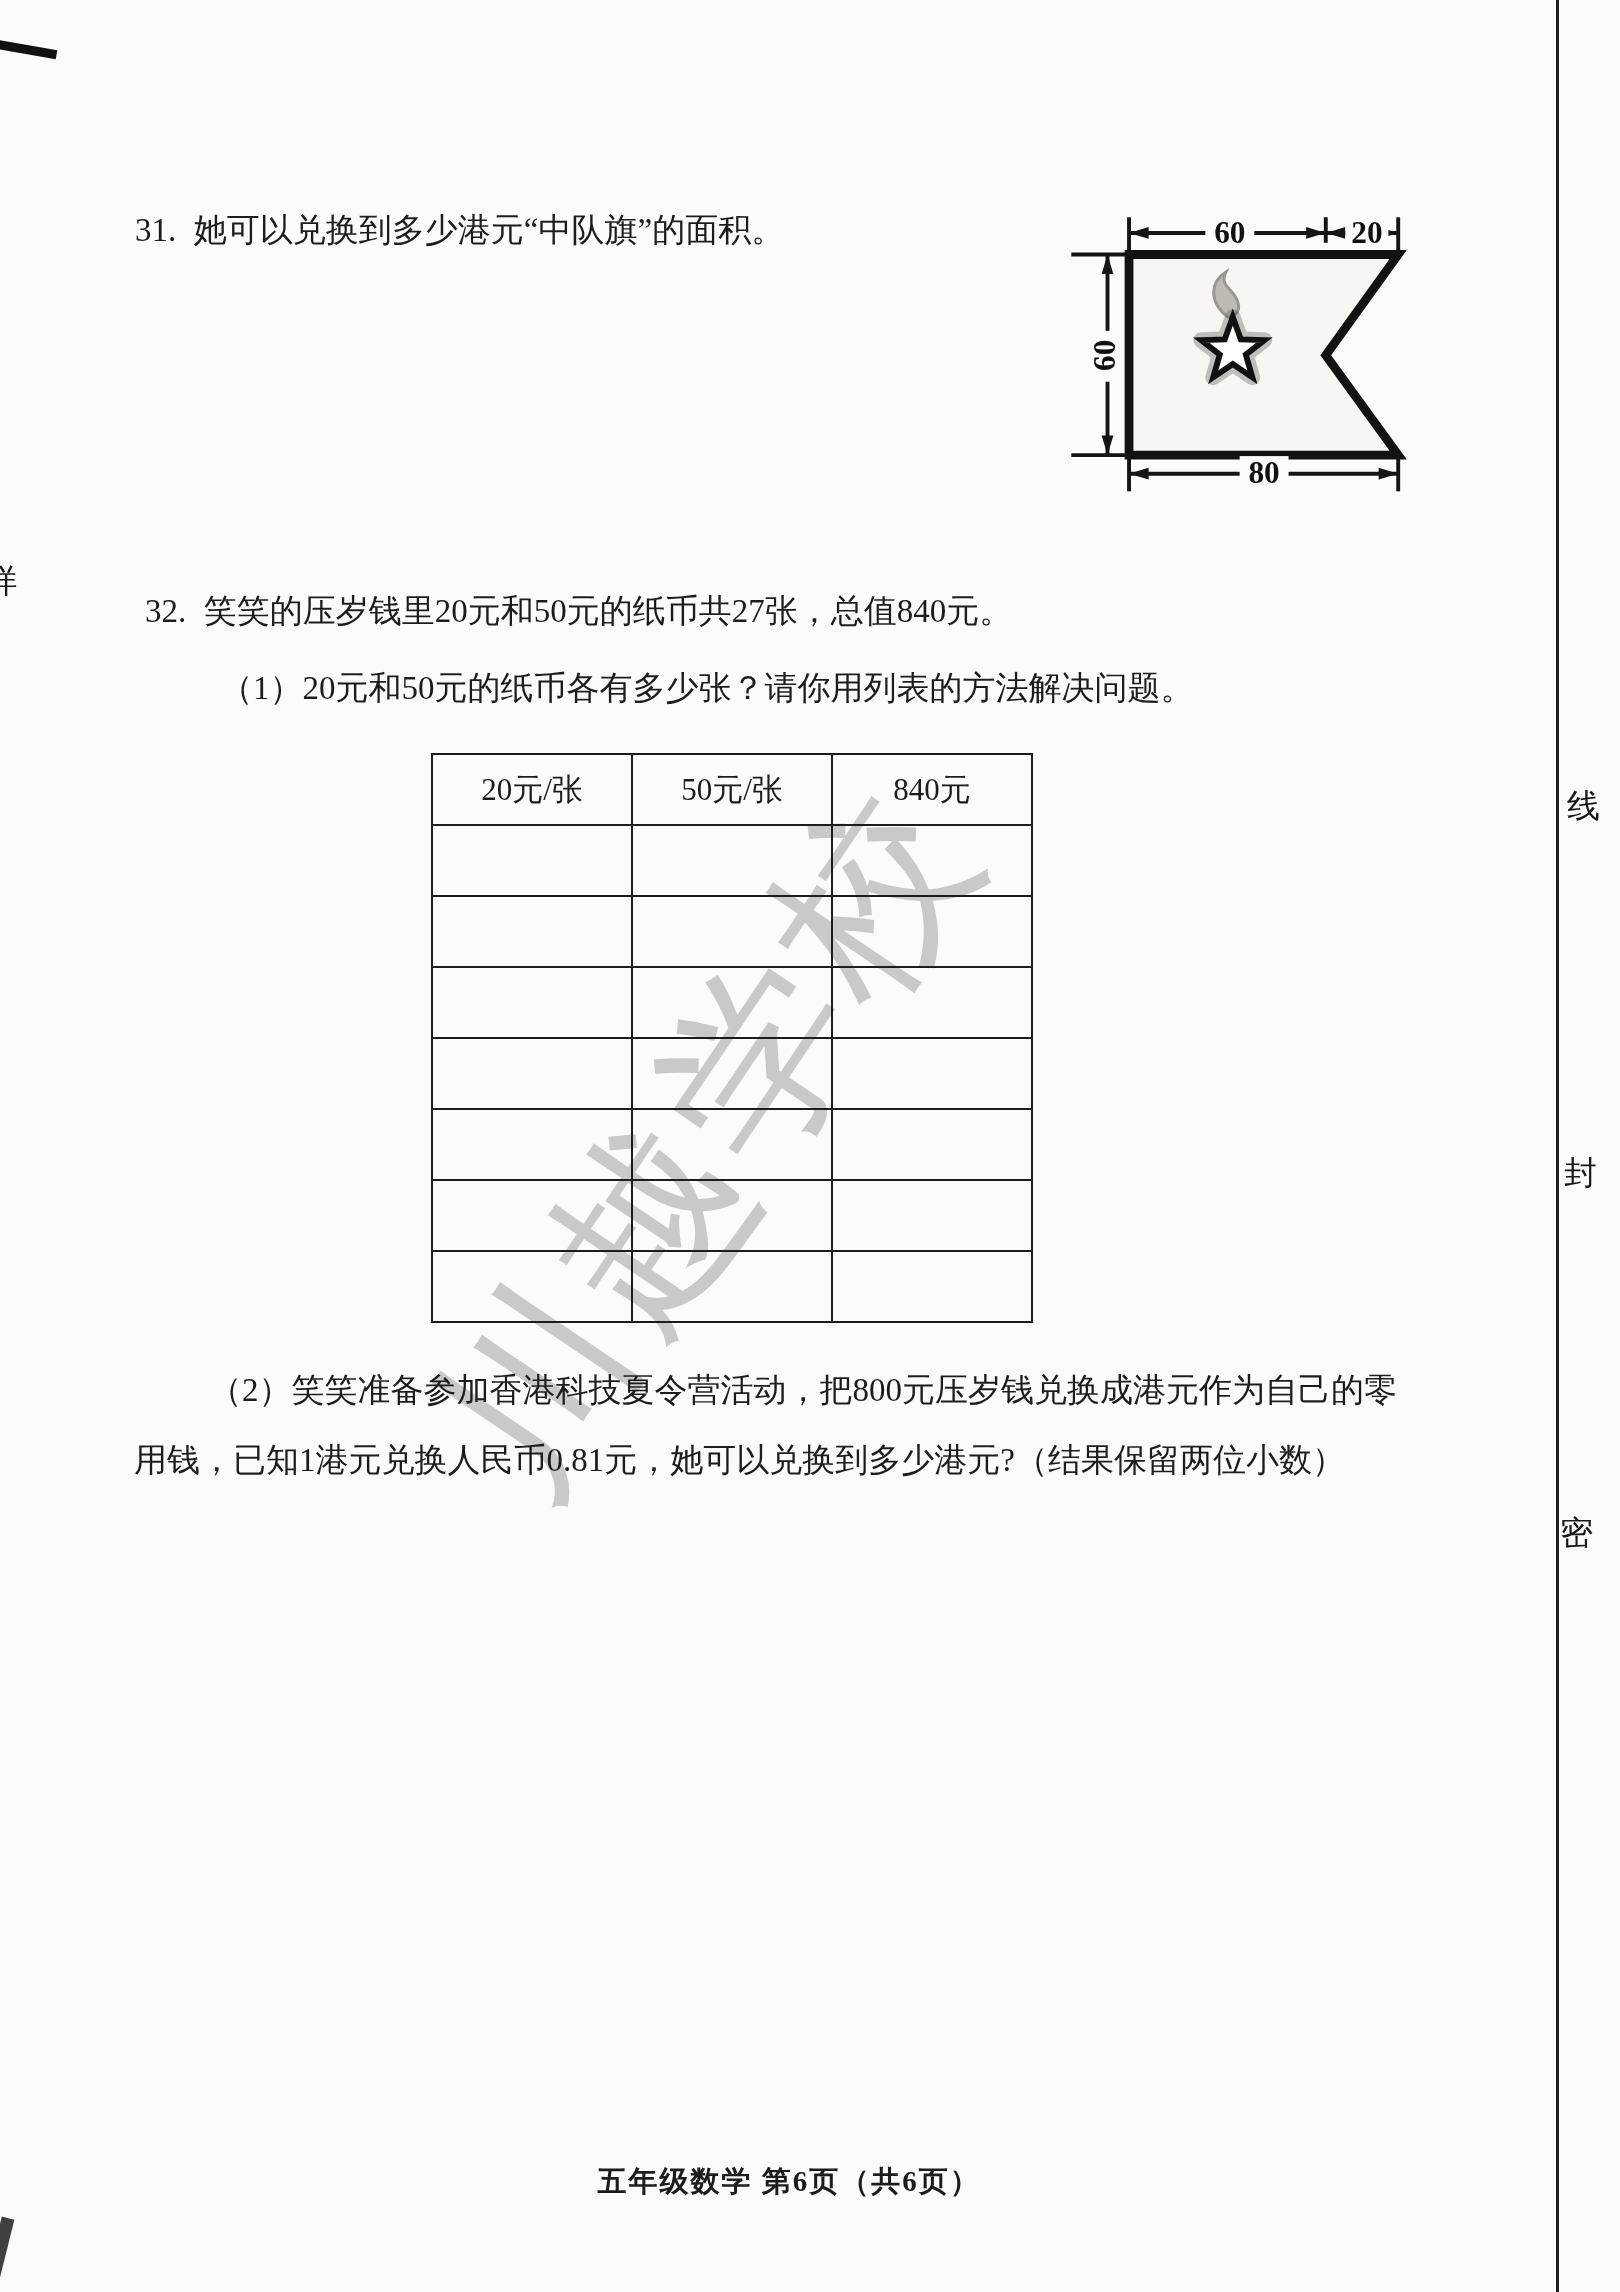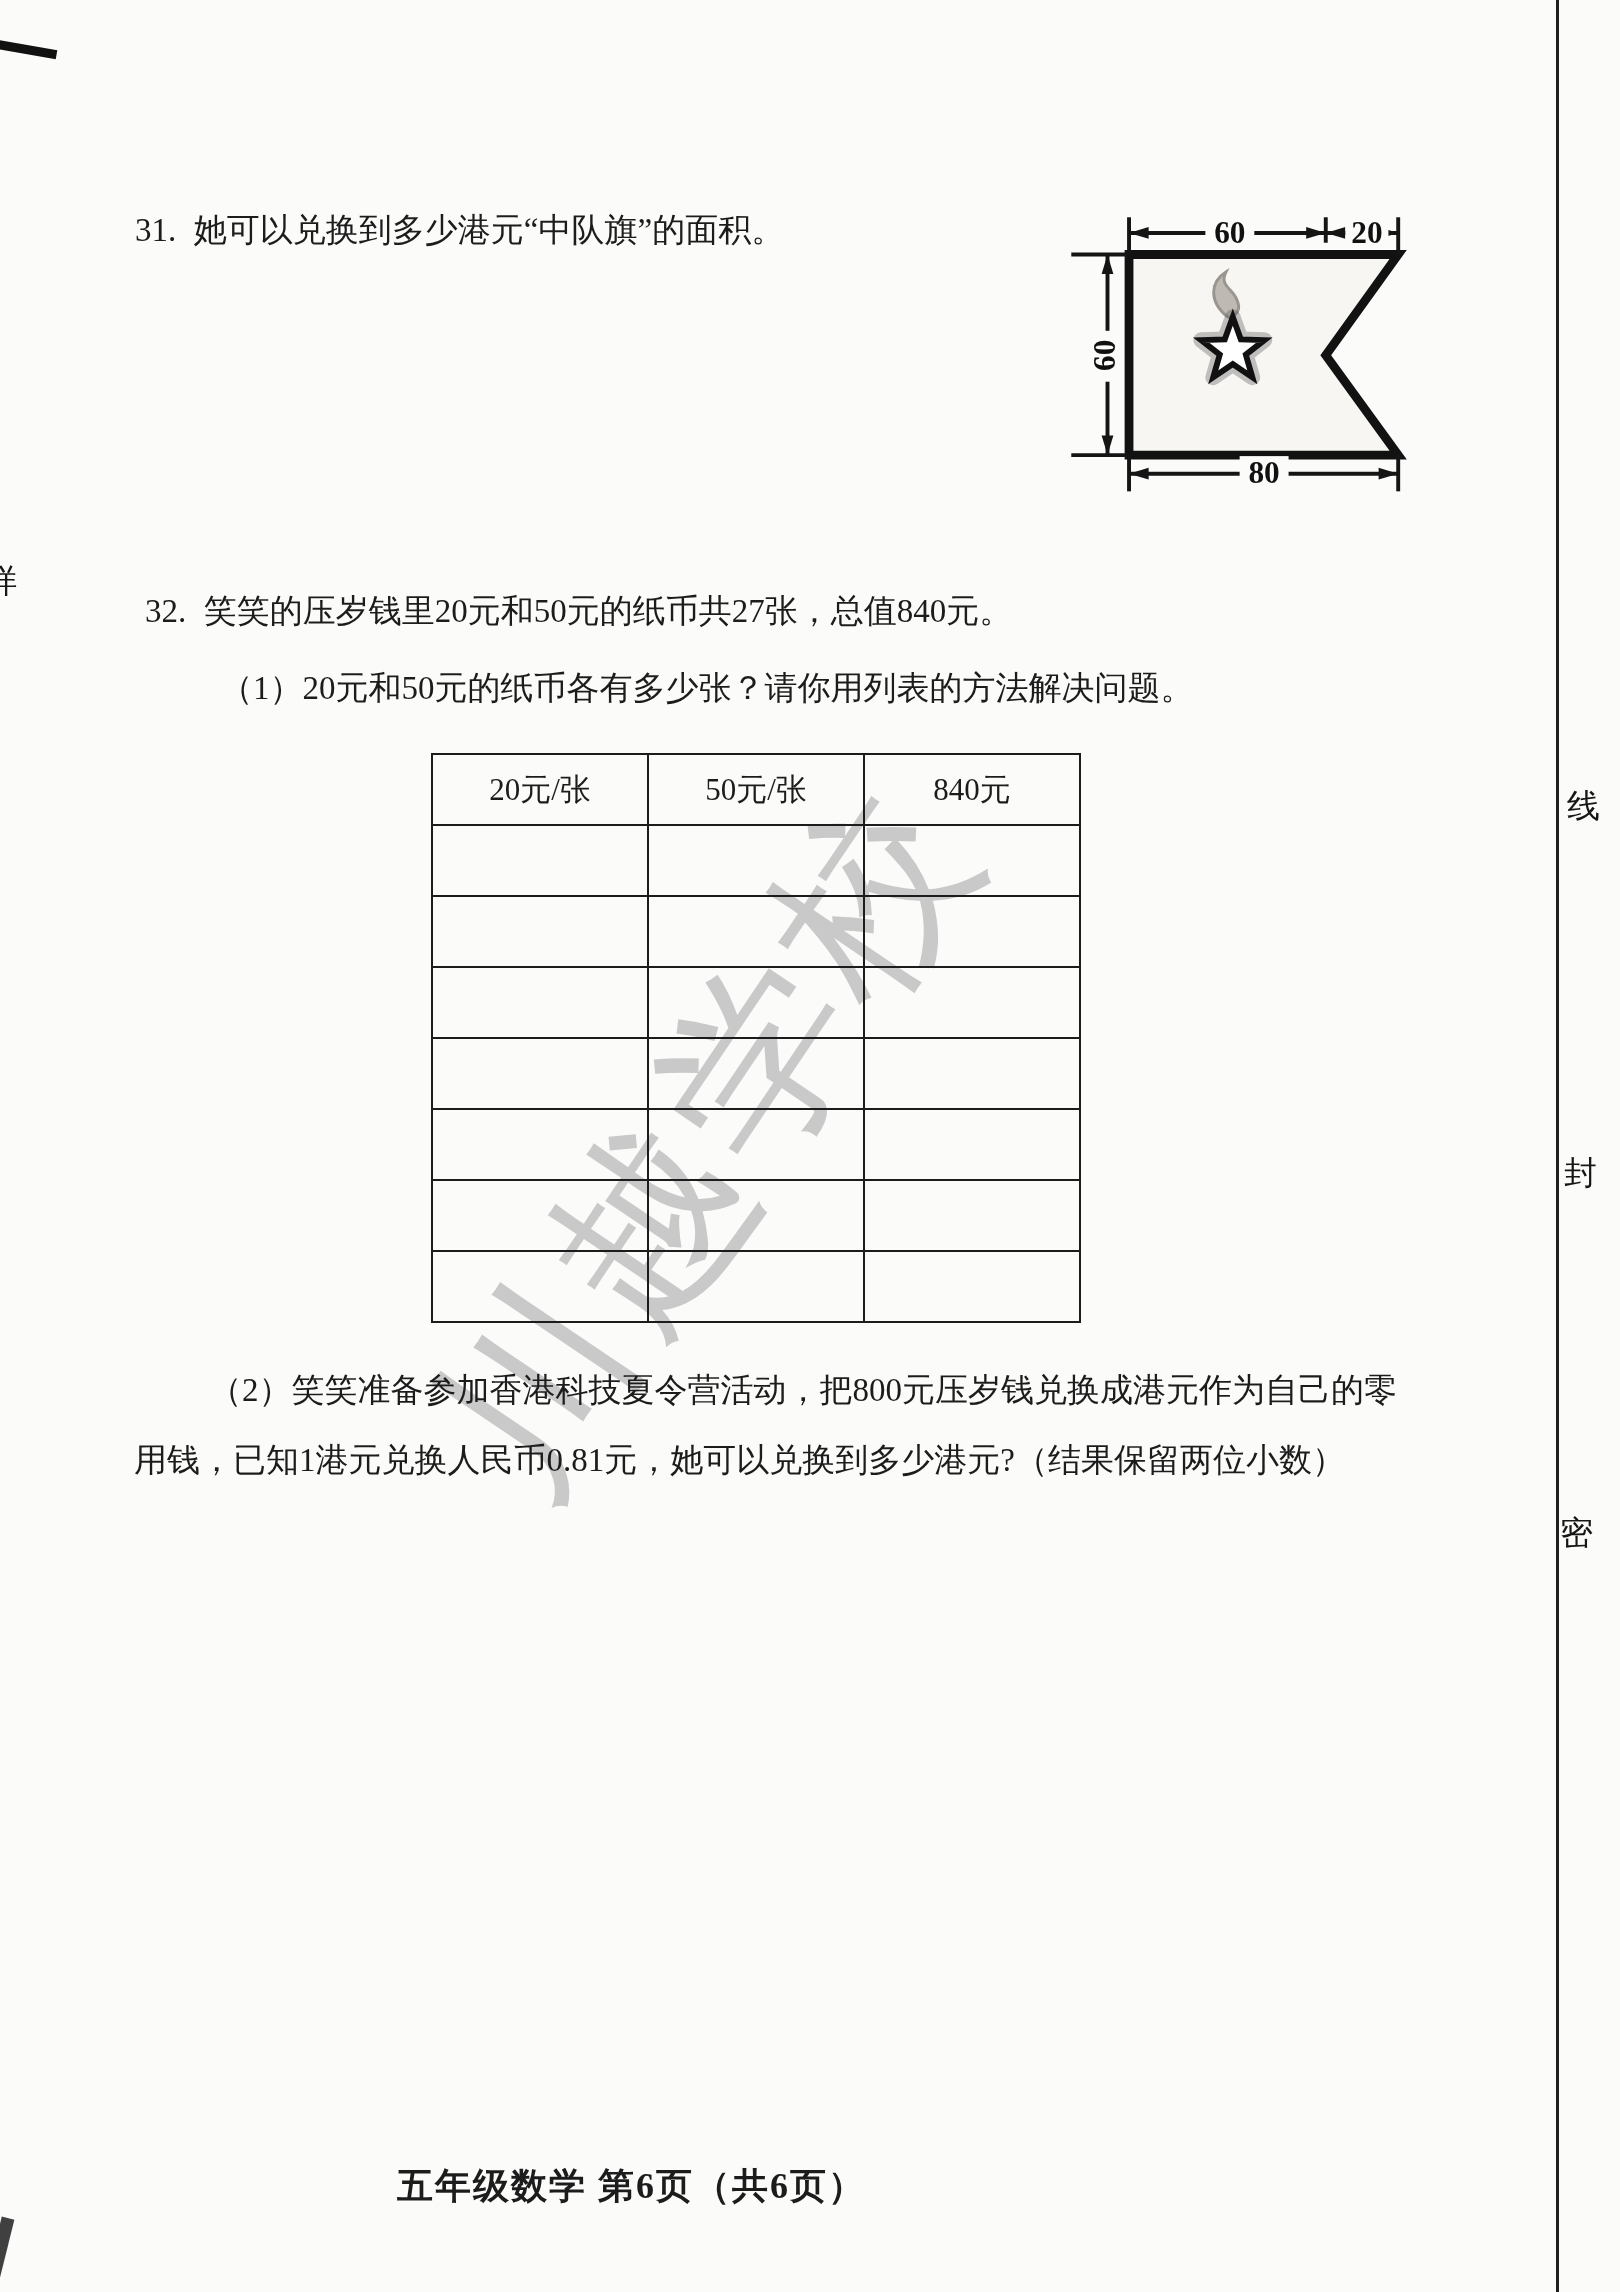--- a/index.html
+++ b/index.html
@@ -11,38 +11,38 @@
     color:#1c1c1c;
     overflow:hidden;
   }
   .abs { position:absolute; }
   .qline { font-size:33px; white-space:nowrap; }
   .qnum { margin-right:17.6px; }
   
   table.anstable { border-collapse:collapse; }
   table.anstable td, table.anstable th {
     border:2.9px solid #1c1c1c;
-    width:216px; height:71px;
+    width:200px; height:71px;
     box-sizing:border-box;
     font-size:31px; font-weight:normal;
     text-align:center; vertical-align:middle;
     background:transparent;
   }
   .watermark {
     font-size:191px;
     letter-spacing:7.8px;
     color:#8e8e8e;
     opacity:0.45;
     white-space:nowrap;
     text-align:center;
     transform:rotate(-56deg);
     pointer-events:none;
   }
   .marginchar { font-size:33px; color:#161616; }
-  .footer { font-size:36px; font-weight:bold; letter-spacing:2px; }
+  .footer { font-size:29px; font-weight:bold; text-align:center; letter-spacing:2px; }
   .vline-right { width:2.9px; background:#1f1f1f; }
   .corner-mark { background:#111; }
 </style>
 </head>
 <body>
 
 <div class="abs corner-mark" style="left:-3.9px;top:45px;width:61px;height:8.8px;transform:rotate(10deg);"></div>
 
 <div class="abs qline" style="left:135px;top:208px;">
   <span class="qnum">31.</span><span>她可以兑换到多少港元“中队旗”的面积。</span>

